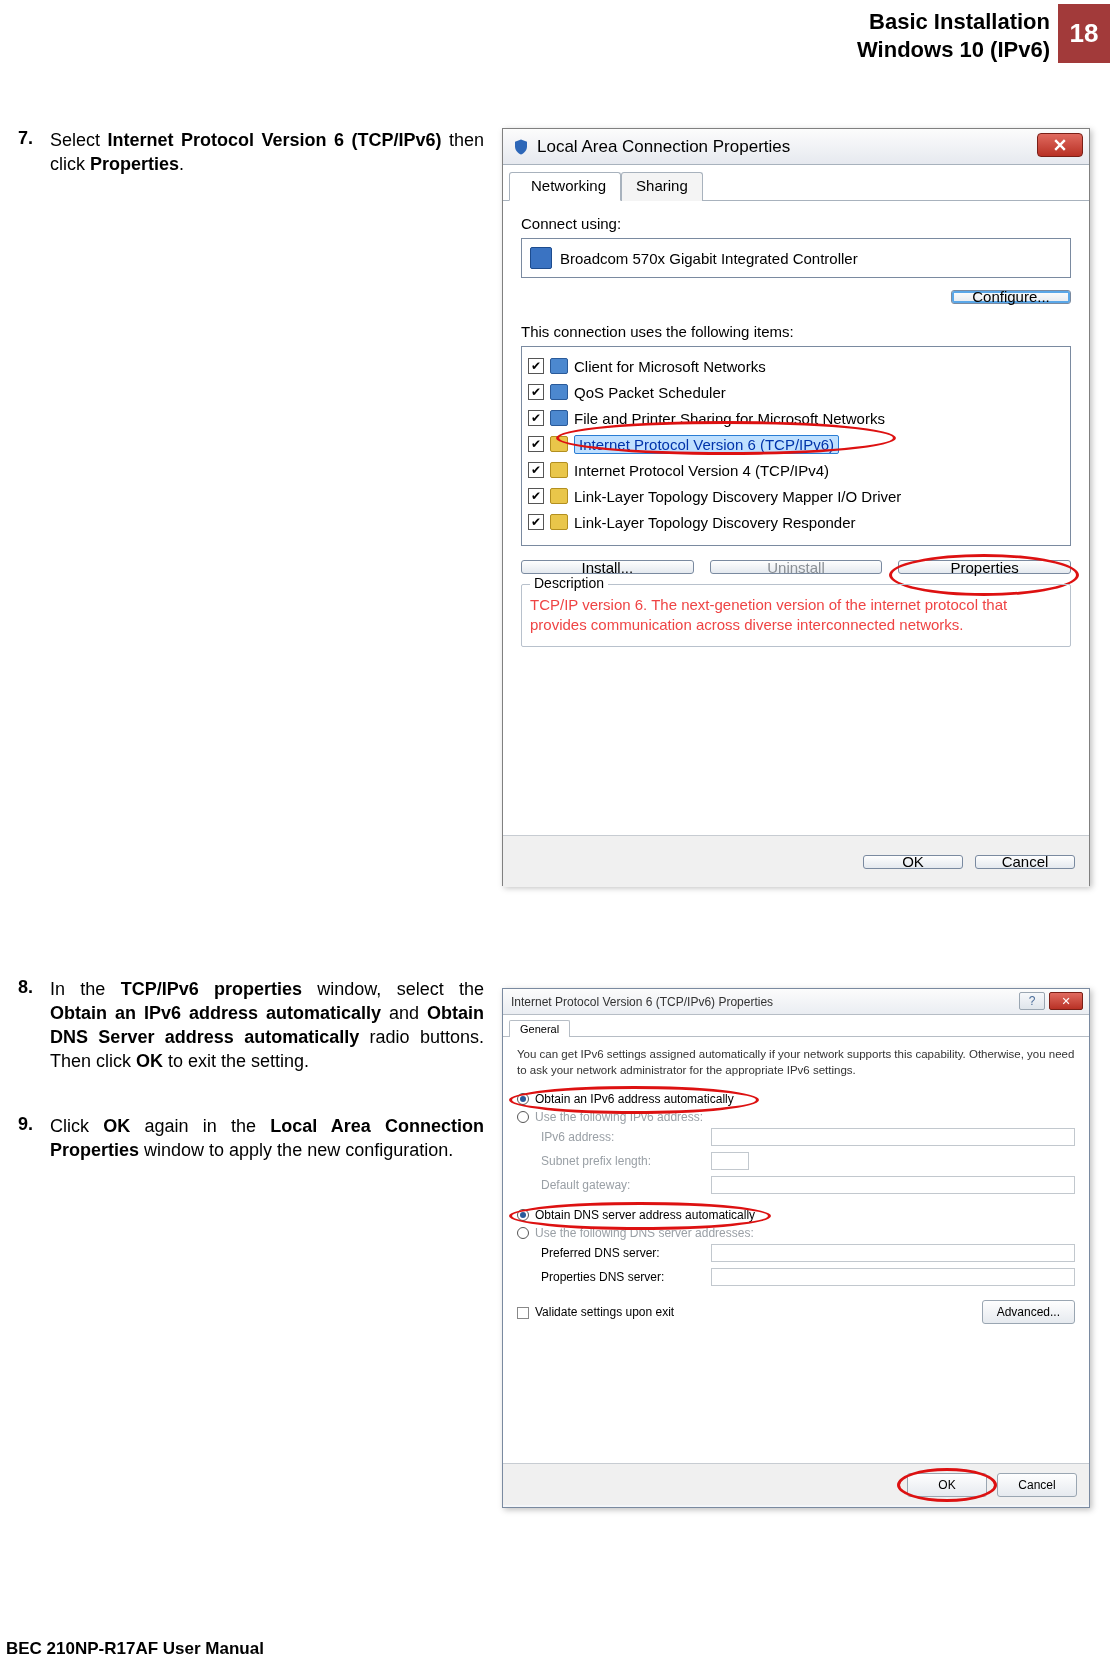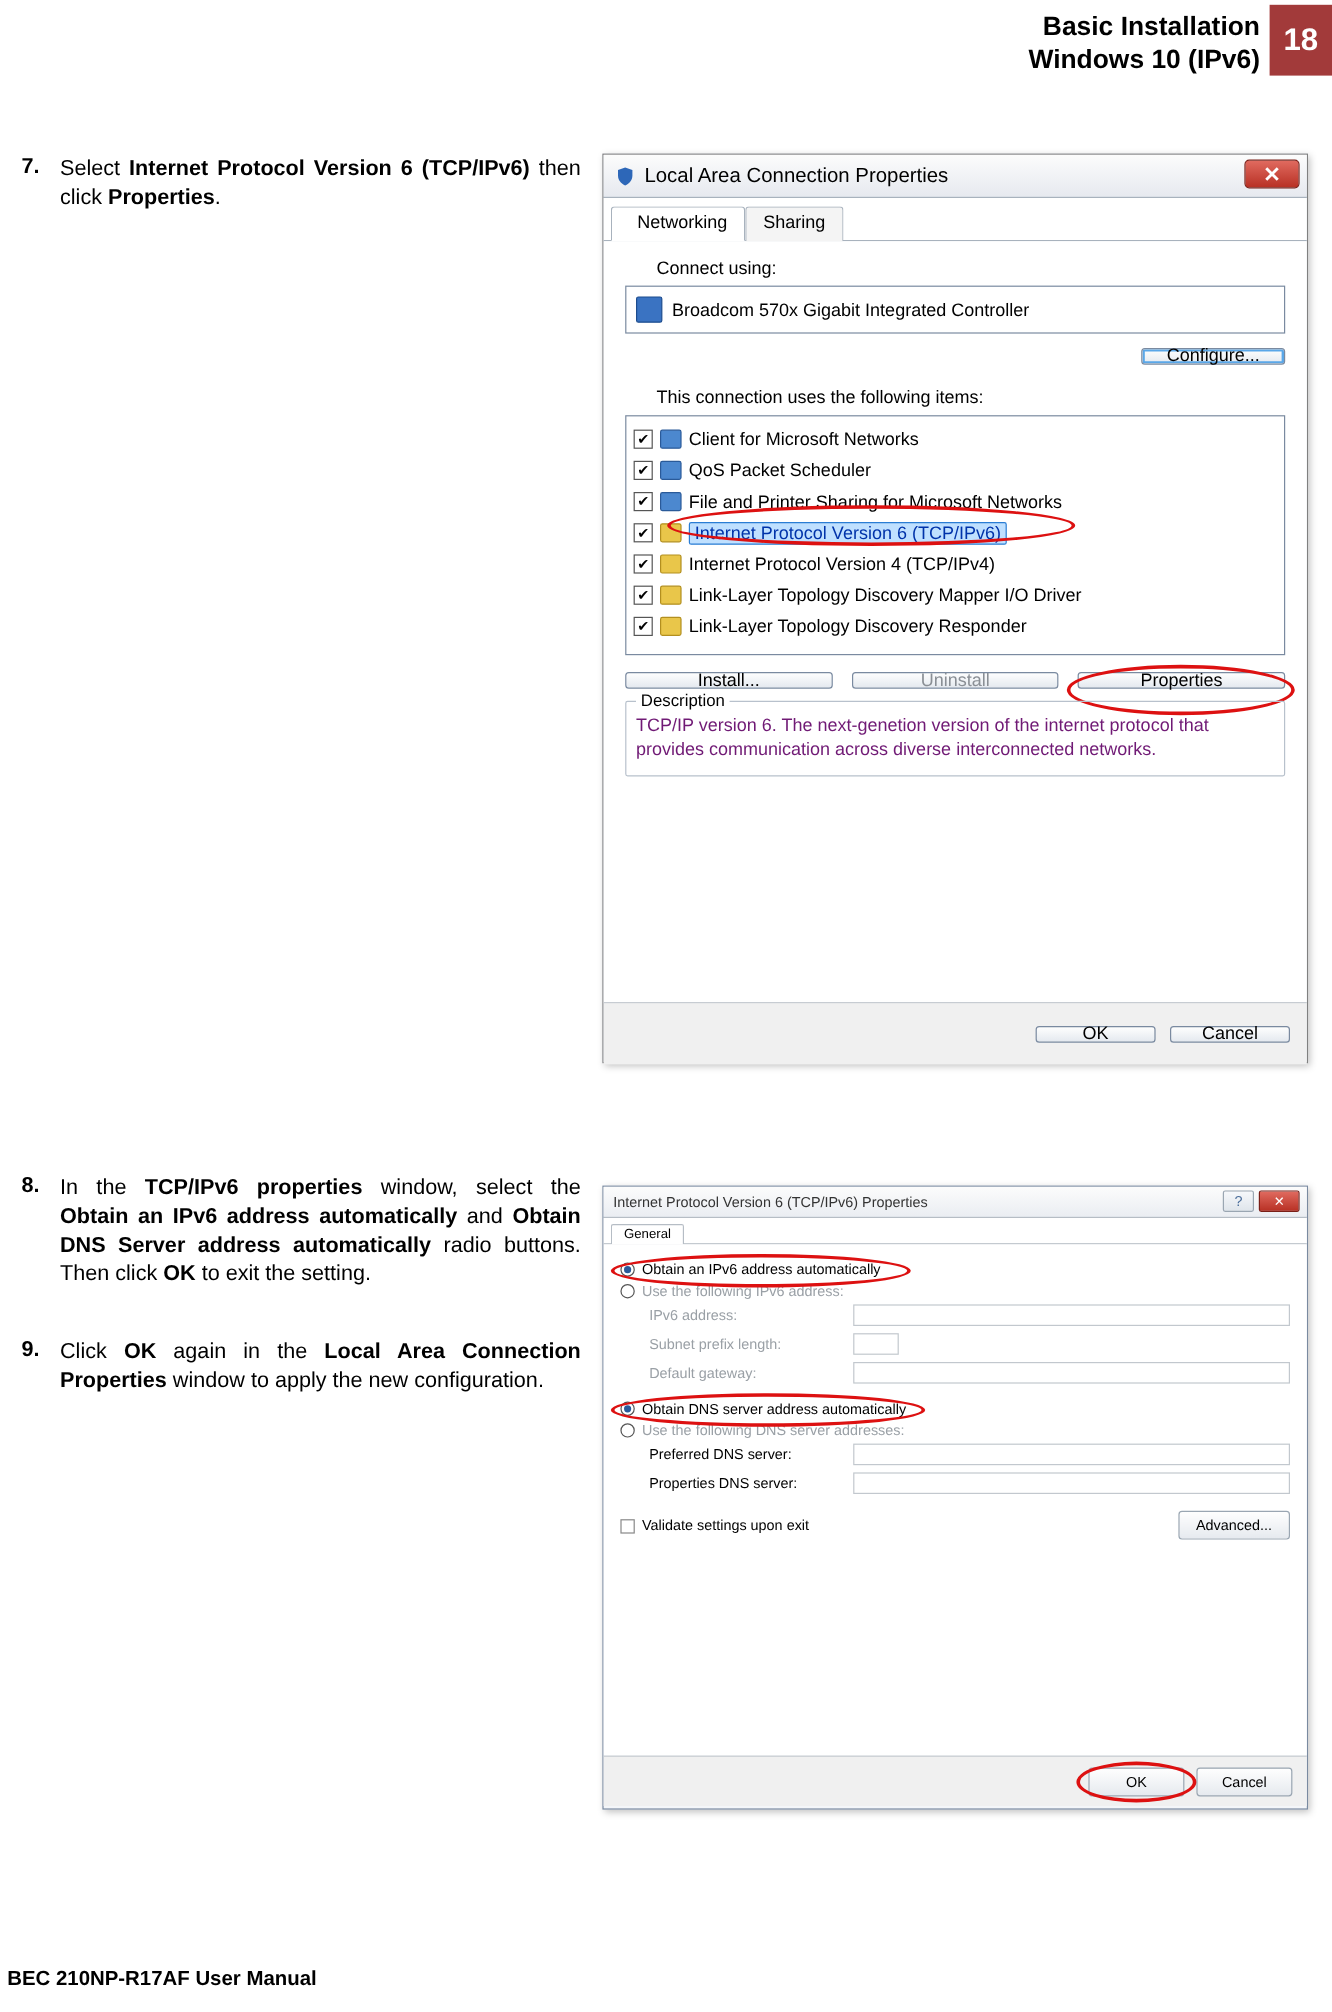--- a/index.html
+++ b/index.html
@@ -95,21 +95,21 @@
   .tab {
     border: 1px solid #a8b2bd; border-bottom: none;
     background: #f4f4f4;
     padding: 4px 14px 6px 14px;
     font-size: 15px;
     border-radius: 3px 3px 0 0;
     position: relative; top: 1px;
   }
   .tab.active { background: #fff; border-bottom: 1px solid #fff; padding-left: 21px; }
   .win1-body { padding: 14px 18px 8px 18px; background:#fff; height: calc(100% - 36px - 34px - 52px); overflow: hidden; }
-  .field-label { margin-bottom: 6px; margin-left: 26px; }
+  .field-label { margin-bottom: 6px; }
   .adapter-box {
     border: 1px solid #7a8aa0; background:#fff;
     height: 40px; display: flex; align-items: center; padding: 0 8px;
     margin-bottom: 10px;
   }
   .adapter-icon { width:22px; height:22px; background:#3a73c2; border:1px solid #1d4c8e; border-radius:2px; margin-right:8px; }
   .btn {
     display:inline-flex; align-items:center; justify-content:center;
     min-width: 120px; height: 14px;
     border: 1px solid #7a8aa0; border-radius: 3px;
@@ -140,21 +140,21 @@
   .btn-row { display:flex; gap:16px; margin: 14px 0 10px 0; }
   .btn-row .btn { flex:1; min-width: 0; }
   .fieldset {
     border:1px solid #b8c1cc; border-radius:2px;
     padding: 10px 8px 10px 8px; margin-top: 2px;
     position:relative;
   }
   .fieldset .legend {
     position:absolute; top:-10px; left:8px; background:#fff; padding:0 4px; font-size:14px;
   }
-  .desc-text { font-size:15px; line-height:1.35; color:#701a75; }
+  .desc-text { font-size:15px; line-height:1.35; color:#ef4444; }
   .win1-footer {
     height: 52px; background:#f0f0f0; border-top:1px solid #c7ccd2;
     display:flex; justify-content:flex-end; align-items:center; gap:12px; padding: 0 14px;
   }
 
   
   .win2 {
     position: absolute;
     left: 502px; top: 952px;
     width: 588px; height: 520px;
@@ -331,20 +331,21 @@
 <div class="win2">
   <div class="win2-title">
     <span class="txt">Internet Protocol Version 6 (TCP/IPv6) Properties</span>
     <div class="qbtn">?</div>
     <div class="close2">✕</div>
   </div>
   <div class="win2-tabs">
     <div class="tab2">General</div>
   </div>
   <div class="win2-body">
+    <div class="intro">You can get IPv6 settings assigned automatically if your network supports this capability. Otherwise, you need to ask your network administrator for the appropriate IPv6 settings.</div>
 
     <div style="position:relative">
       <div class="radio-row">
           <span class="radio sel"></span>
           <span>Obtain an IPv6 address automatically</span>
         </div>
       <div class="red-ellipse" style="left:-8px; top:-6px; width:250px; height:28px;"></div>
     </div>
     <div class="radio-row disabled-text">
         <span class="radio"></span>

